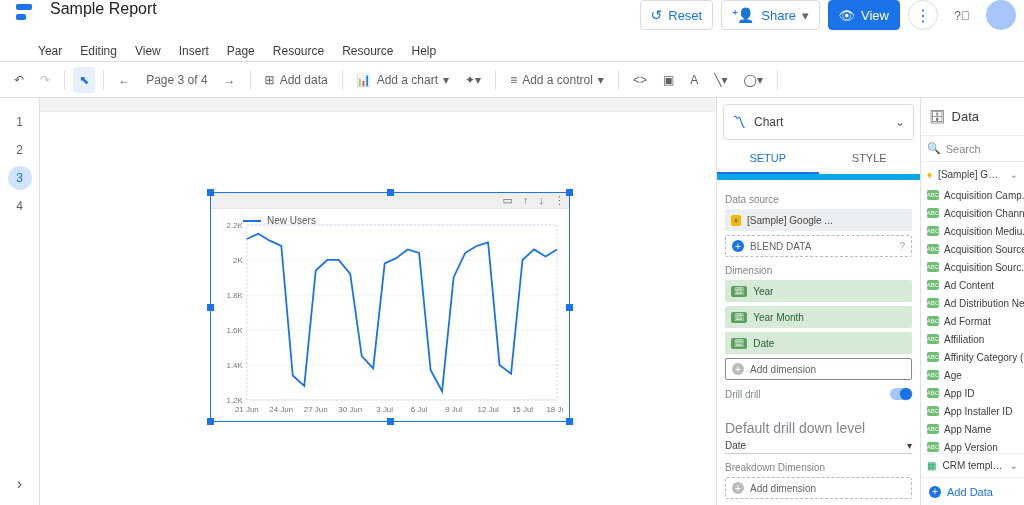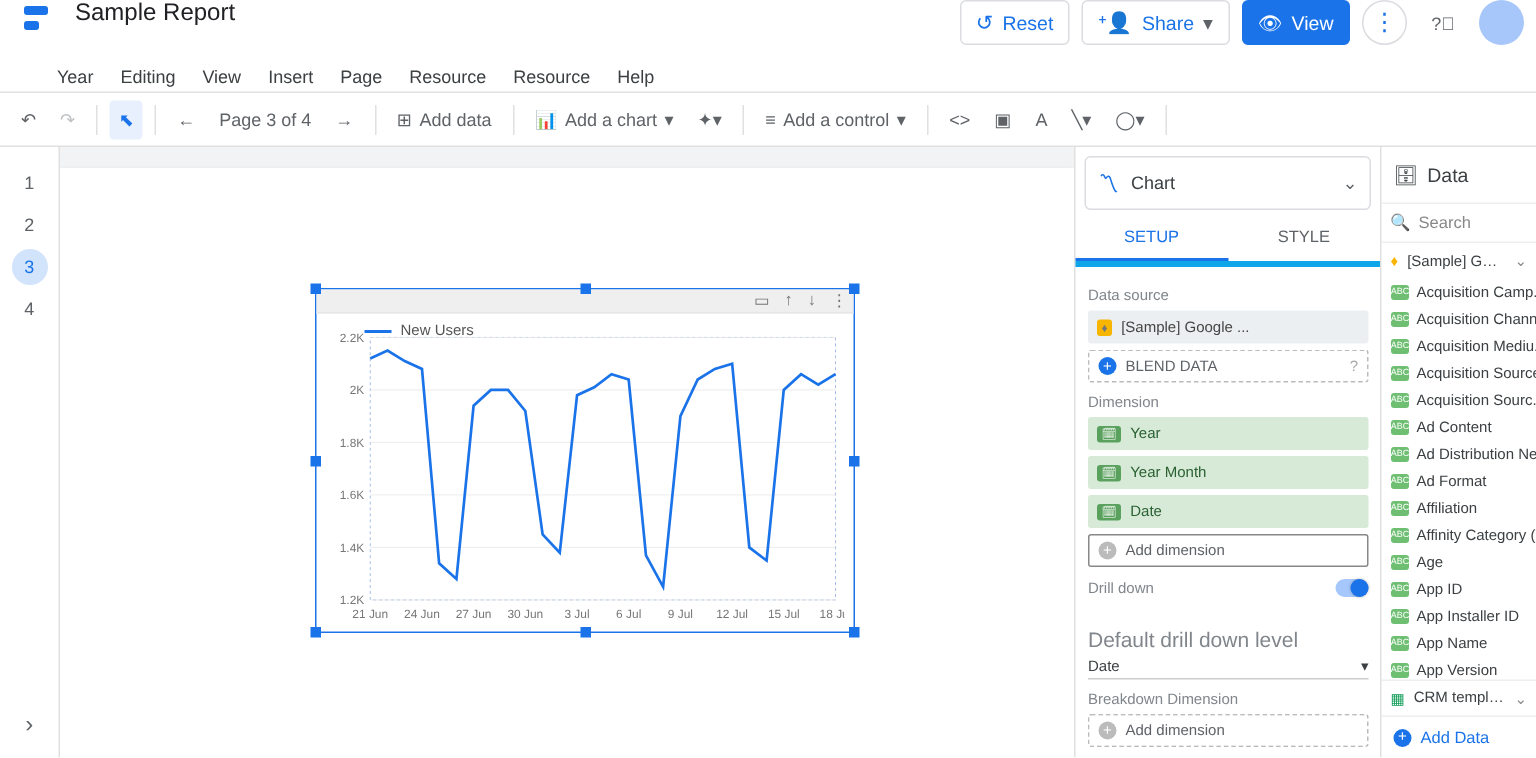--- a/index.html
+++ b/index.html
@@ -40,21 +40,21 @@
   .h.tc{left:50%;top:-4px;margin-left:-3px}.h.bc{left:50%;bottom:-4px;margin-left:-3px}
   .h.ml{left:-4px;top:50%;margin-top:-3px}.h.mr{right:-4px;top:50%;margin-top:-3px}
   .legend{display:flex;align-items:center;gap:6px;font-size:10px;color:#555;padding:6px 0 0 32px;}
   .lsw{width:18px;height:1px;border-top:2px solid #1a73e8;}
   .plot{position:absolute;left:6px;top:28px;right:6px;bottom:6px;}
   
   .panels{width:204px;border-left:1px solid #e0e0e0;display:flex;flex-direction:column;background:#fff;}
   .chartbox{height:36px;margin:6px 6px 4px;border:1px solid #dadce0;border-radius:4px;display:flex;align-items:center;padding:0 8px;gap:8px;}
   .chartbox .ic{color:#1a73e8;font-size:14px;}
   .chartbox .down{margin-left:auto;color:#5f6368;}
-  .tabs{display:flex;border-bottom:4px solid #0ea5e9;}
+  .tabs{display:flex;border-bottom:6px solid #0ea5e9;}
   .tab{flex:1;text-align:center;font-size:11px;padding:8px 0;color:#5f6368;cursor:pointer;}
   .tab.active{color:#1a73e8;border-bottom:2px solid #1a73e8;}
   .scroll{flex:1;overflow-y:auto;padding:6px 8px 10px;}
   .lbl{font-size:10px;color:#80868b;margin:8px 0 4px;}
   .chip{height:22px;border-radius:2px;display:flex;align-items:center;padding:0 6px;font-size:10px;gap:6px;margin-bottom:4px;}
   .chip.src{background:#eceff1;color:#454545;}
   .chip.dim{background:#d7ead7;color:#2a6132;}
   .chip.addo{border:1px dashed #bbb;color:#5f6368;}
   .chip.addo.active{border:1px solid #888;}
   .chip.met{background:#d6e4f5;color:#2a579a;}
@@ -250,21 +250,21 @@
       <div class="chip dim">
           <span class="pill green">🗓</span>
           <span>Date</span>
         </div>
       <div class="chip addo active">
           <span class="plus gray">+</span>
           <span>Add dimension</span>
         </div>
 
       <div class="rowflex" style="margin-top:8px">
-          <span class="lbl" style="margin:0">Drill down</span>
+          <span class="lbl" style="margin:0">Drill drill</span>
           <span class="toggle on"></span>
         </div>
       <div class="lbl" style="font-size:14px;margin-top:20px">Default drill down level</div>
       <div class="rowflex" style="font-size:10px;border-bottom:1px solid #ccc;padding-bottom:2px;">
           <span>Date</span>
           <span>▾</span>
         </div>
 
       <div class="lbl">Breakdown Dimension</div>
       <div class="chip addo">

